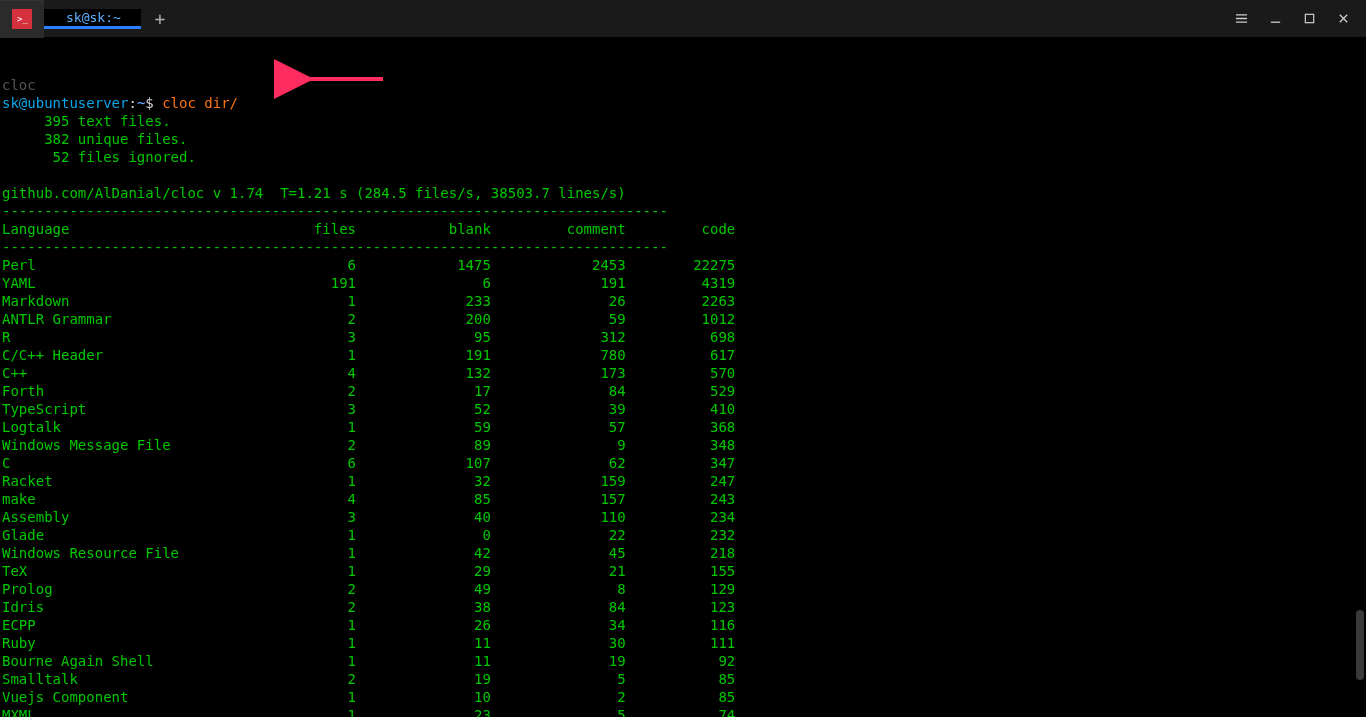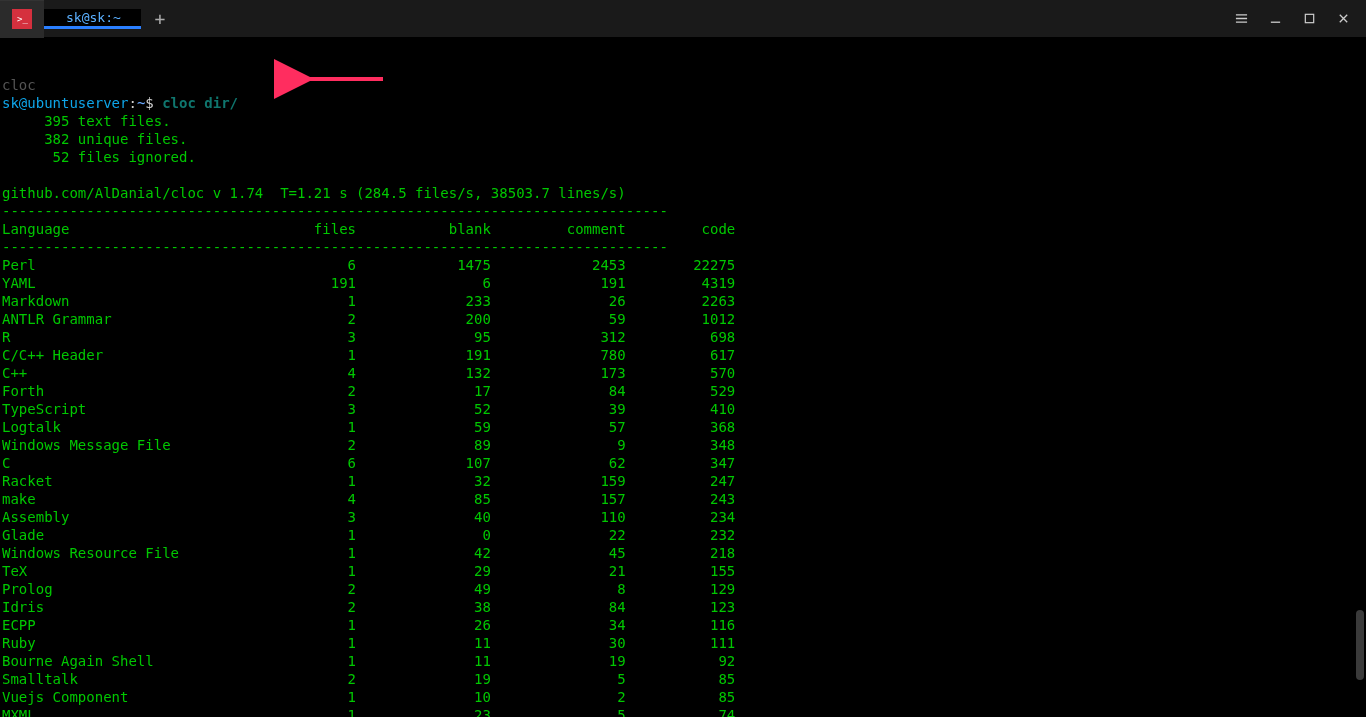--- a/index.html
+++ b/index.html
@@ -30,21 +30,21 @@
   .win-btn { width:34px; height:30px; display:flex; align-items:center; justify-content:center; color:#ccc; cursor:pointer; }
   .win-btn svg { width:13px; height:13px; }
   .term {
     padding: 2px 2px 0 2px;
     line-height: 18px;
     color:#00c800;
     white-space: pre;
     position: relative;
   }
   .prompt-user { color:#0ea5e9; }
-  .prompt-cmd  { color:#0f766e;font-weight:bold; }
+  .prompt-cmd  { color:#f97316; }
   .arrow {
     position:absolute;
     left: 264px;
     top: 12px;
     pointer-events:none;
   }
   .arrow svg { overflow:visible; }
   .scrollbar {
     position:absolute; right:2px; top:40px; width:10px; height:670px;
   }

